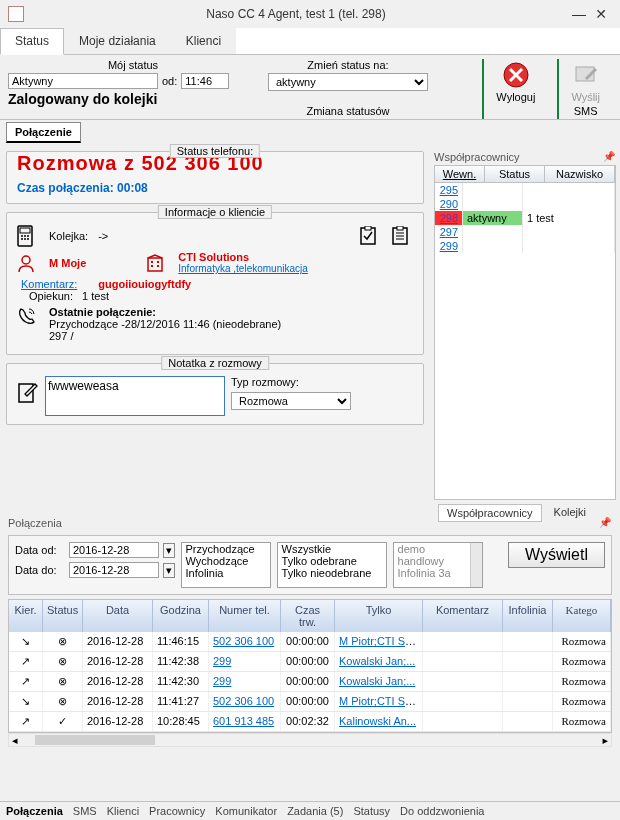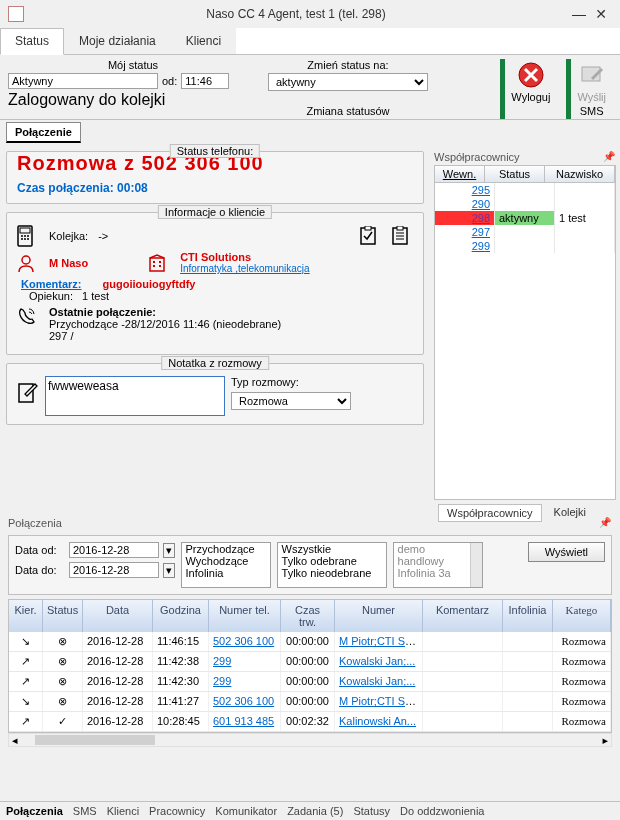--- a/index.html
+++ b/index.html
@@ -4,44 +4,44 @@
 <style>
 * { box-sizing: border-box; margin: 0; padding: 0; font-family: "Segoe UI", Tahoma, sans-serif; }
 body { background: #f0f0f0; width: 620px; height: 820px; overflow: hidden; font-size: 11px; color: #000; }
 .titlebar { height: 28px; background: #f0f0f0; display: flex; align-items: center; padding: 0 8px; }
 .titlebar-title { flex: 1; text-align: center; color: #333; font-size: 12px; }
 .titlebar-btn { width: 22px; height: 20px; display: flex; align-items: center; justify-content: center; cursor: pointer; font-size: 14px; color: #333; }
 .maintabs { display: flex; border-bottom: 1px solid #c0c0c0; background: #fff; }
 .maintab { padding: 5px 14px; border: 1px solid transparent; cursor: pointer; font-size: 12px; color: #333; background: #f0f0f0; }
 .maintab.active { background: #fff; border: 1px solid #c0c0c0; border-bottom: 1px solid #fff; margin-bottom: -1px; position: relative; }
 .toolbar-area { background: #f0f0f0; padding: 4px 8px 0 8px; display: flex; align-items: flex-start; gap: 10px; border-bottom: 1px solid #c0c0c0; }
-.bigbtn { display: flex; flex-direction: column; align-items: center; cursor: pointer; padding: 2px 6px; border-left: 5px solid #15803d; height: 60px; justify-content: flex-start; gap: 2px; }
+.bigbtn { display: flex; flex-direction: column; align-items: center; cursor: pointer; padding: 2px 12px; border-left: 2px solid #15803d; height: 60px; justify-content: flex-start; gap: 2px; }
 .bigbtn .lbl { font-size: 11px; }
 input, select, textarea { font-size: 11px; border: 1px solid #a0a0a0; background: #fff; padding: 1px 3px; }
 .content-row { display: flex; height: 370px; }
 .left-col { flex: 1; padding: 6px 6px 0 6px; display: flex; flex-direction: column; gap: 8px; }
 .right-col { width: 190px; padding: 4px; }
 .group { border: 1px solid #c0c0c0; background: #f5f5f5; border-radius: 2px; padding: 10px 10px 8px 10px; position: relative; }
 .group-title { position: absolute; top: -8px; left: 50%; transform: translateX(-50%); background: #f0f0f0; padding: 0 6px; font-size: 11px; border: 1px solid #c0c0c0; }
 .phone-status { font-size: 20px; font-weight: bold; color: #d00; letter-spacing: 1px; }
 .call-time { font-size: 12px; font-weight: bold; color: #0066cc; margin-top: 6px; }
 .client-row { display: flex; align-items: center; gap: 10px; margin-bottom: 4px; }
 .client-icon { font-size: 18px; width: 22px; text-align: center; }
 .red { color: #d00; font-weight: bold; }
 .blue-link { color: #0066cc; text-decoration: underline; cursor: pointer; }
-.blue-bold { color: #0066cc; font-weight: bold; text-decoration: underline; cursor: pointer; }
+.blue-bold { color: #0066cc; font-weight: normal; text-decoration: underline; cursor: pointer; }
 .note-row { display: flex; gap: 6px; align-items: flex-start; }
 .note-ta { border: 1px solid #3a78c4; width: 180px; height: 40px; resize: none; font-size: 12px; padding: 2px; }
 .cowork-header { font-size: 11px; color: #555; padding: 2px 0; display: flex; justify-content: space-between; }
 .cowork-table { border: 1px solid #c0c0c0; background: #fff; height: 335px; width: 100%; }
 .cowork-head { display: flex; background: linear-gradient(#fdfdfd,#e0e7f0); border-bottom: 1px solid #c0c0c0; }
 .cowork-head div { padding: 2px 4px; border-right: 1px solid #c0c0c0; font-size: 11px; }
 .cowork-body div.row { display: flex; font-size: 11px; }
 .cowork-body .cell { padding: 1px 4px; border-right: 1px solid #e8e8e8; }
-.cw-ext { width: 60px; text-align: right; color: #0066cc; text-decoration: underline; }
+.cw-ext { width: 28px; text-align: right; color: #0066cc; text-decoration: underline; }
 .cw-stat { width: 60px; }
 .cw-name { flex: 1; }
 .row-red { background: #ff3030; color: #fff; }
 .row-red .cw-ext { color: #7030a0; }
 .stat-green { background: #7ed97e; color: #000; }
 .low-tabs { display: flex; gap: 4px; padding: 4px; }
 .low-tab { padding: 2px 8px; cursor: pointer; font-size: 11px; color: #333; }
 .low-tab.active { border: 1px solid #c0c0c0; background: #fff; }
 .conn-panel { padding: 4px 8px; }
 .conn-filters { border: 1px solid #c0c0c0; background: #f5f5f5; padding: 6px; display: flex; gap: 6px; align-items: flex-start; }
@@ -54,21 +54,21 @@
 .grid-row div { padding: 3px 4px; border-right: 1px solid #f0f0f0; font-size: 11px; overflow: hidden; white-space: nowrap; text-overflow: ellipsis; }
 .g-kier{width:34px;text-align:center;} .g-stat{width:40px;text-align:center;} .g-data{width:70px;} .g-godz{width:56px;} .g-num{width:72px;} .g-czas{width:54px;text-align:center;} .g-kli{width:88px;} .g-kom{width:80px;} .g-inf{width:50px;} .g-kat{flex:1;font-family:Liberation Serif, serif;}
 .bottom-tabs { position: absolute; bottom: 0; left: 0; right: 0; display: flex; background: #f0f0f0; border-top: 1px solid #c0c0c0; padding: 3px 6px; gap: 10px; }
 .btab { font-size: 11px; color: #444; cursor: pointer; }
 .btab.active { font-weight: bold; color: #000; }
 .scroll-h { height: 14px; background: #f0f0f0; border: 1px solid #e0e0e0; display: flex; align-items: center; }
 .scroll-h .thumb { width: 120px; height: 10px; background: #d0d0d0; margin-left: 14px; }
 .pin { font-size: 10px; color: #888; cursor: pointer; }
 .section-hdr { font-size: 11px; color: #555; padding: 2px 8px; display: flex; justify-content: space-between; }
 .dateinp { width: 90px; }
-.btn { border: 1px solid #888; background: linear-gradient(#fdfdfd,#e6e6e6); padding: 3px 16px; cursor: pointer; font-size: 11px; }
+.btn { border: 1px solid #888; background: linear-gradient(#fdfdfd,#e6e6e6); padding: 3px 16px; cursor: pointer; font-size: 16px; }
 .tab-pol-wrap { padding: 2px 6px; }
 .tab-pol { border: 1px solid #888; background: #fff; padding: 3px 8px; font-weight: bold; display: inline-block; border-bottom: 2px solid #000; }
 svg { display: block; }
 </style>
 </head>
 <body>
 
 <div class="titlebar">
   <span style="width:16px;height:16px;background:#fff;border:1px solid #c08080;"></span>
   <div class="titlebar-title">Naso CC 4 Agent, test 1 (tel. 298)</div>
@@ -83,21 +83,21 @@
 </div>
 
 <div class="toolbar-area">
   <div style="flex:0 0 250px;">
     <div style="text-align:center;font-size:11px;">Mój status</div>
     <div style="display:flex;gap:4px;align-items:center;margin-top:2px;">
       <input style="width: 150px;" value="Aktywny">
       <span>od:</span>
       <input style="width: 48px;" value="11:46">
     </div>
-    <div style="font-size:16px;margin-top:2px;">Zalogowany do kolejki</div>
+    <div style="font-size:14px;margin-top:2px;font-weight:bold;">Zalogowany do kolejki</div>
   </div>
   <div style="flex:0 0 160px;">
     <div style="text-align:center;font-size:11px;">Zmień status na:</div>
     <select style="width:160px;margin-top:2px;">
       <option>aktywny</option>
     </select>
     <div style="font-size:11px;text-align:center;margin-top:14px;">Zmiana statusów</div>
   </div>
   <div style="flex:1;"></div>
   <div class="bigbtn">
@@ -165,21 +165,21 @@
             </svg>
         </span>
       </div>
       <div class="client-row">
         <span class="client-icon">
           <svg width="18" height="18">
               <circle cx="9" cy="6" r="4" fill="none" stroke="#c00" stroke-width="1.5"></circle>
               <path d="M2 18 Q2 12 9 12 Q16 12 16 18" fill="none" stroke="#c00" stroke-width="1.5"></path>
             </svg>
         </span>
-        <span class="red">M Naso</span>
+        <span class="red">M Moje</span>
         <span style="width:40px;"></span>
         <span class="client-icon">
           <svg width="18" height="18">
               <rect x="2" y="4" width="14" height="13" fill="none" stroke="#c00" stroke-width="1.5"></rect>
               <path d="M2 4 L9 1 L16 4" fill="none" stroke="#c00" stroke-width="1.5"></path>
               <rect x="5" y="7" width="2" height="2" fill="#c00"></rect>
               <rect x="11" y="7" width="2" height="2" fill="#c00"></rect>
               <rect x="5" y="11" width="2" height="2" fill="#c00"></rect>
               <rect x="11" y="11" width="2" height="2" fill="#c00"></rect>
             </svg>
@@ -319,21 +319,21 @@
   </div>
 
   <div class="grid">
     <div class="grid-head">
       <div class="g-kier">Kier.</div>
       <div class="g-stat">Status</div>
       <div class="g-data">Data</div>
       <div class="g-godz">Godzina</div>
       <div class="g-num">Numer tel.</div>
       <div class="g-czas">Czas trw.</div>
-      <div class="g-kli">Numer</div>
+      <div class="g-kli">Tylko</div>
       <div class="g-kom">Komentarz</div>
       <div class="g-inf">Infolinia</div>
       <div class="g-kat">Katego</div>
     </div>
     <div id="grid-body">
         <div class="grid-row">
           <div class="g-kier">↘</div>
           <div class="g-stat">⊗</div>
           <div class="g-data">2016-12-28</div>
           <div class="g-godz">11:46:15</div>

